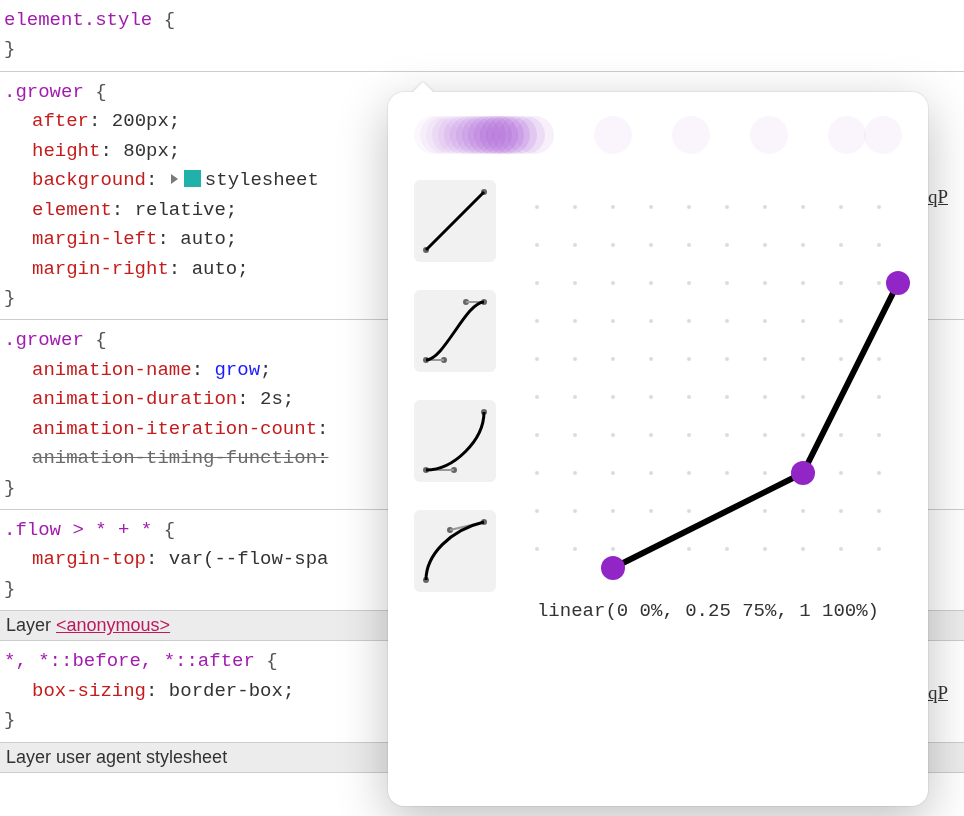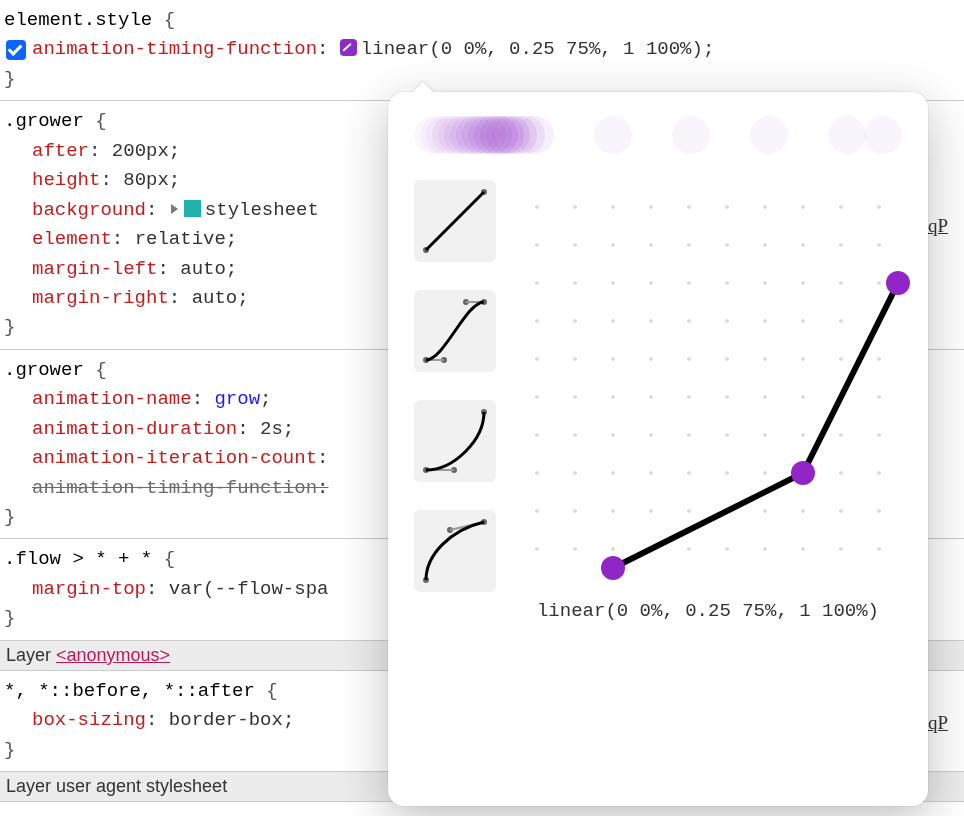--- a/index.html
+++ b/index.html
@@ -12,21 +12,21 @@
   height: 816px;
   position: relative;
   overflow: hidden;
 }
 .styles-pane { width: 964px; }
 .rule-block {
   border-bottom: 1px solid #ccc;
   padding: 6px 4px 6px 4px;
   line-height: 1.55;
 }
-.selector { color: #000000; }
+.selector { color: #a21caf; }
 .brace { color: #555; }
 .decl { padding-left: 28px; position: relative; white-space: nowrap; }
 .prop { color: #c41c1c; }
 .colon { color: #333; }
 .val { color: #333; }
 .val-keyword { color: #1a1aff; }
 .checkbox {
   display: inline-block;
   width: 20px; height: 20px;
   background: #0a66ff;
@@ -170,24 +170,20 @@
   font-size: 19px;
 }
 </style>
 </head>
 <body>
 
 <div class="styles-pane">
 
   <div class="rule-block">
     <div><span class="selector">element.style</span><span class="brace"> {</span></div>
-    <div class="decl">
-      <span class="checkbox"></span>
-      <span class="prop">animation-timing-function</span><span class="colon">: </span><span class="swatch easing"></span><span class="val">linear(0 0%, 0.25 75%, 1 100%)</span><span class="val">;</span>
-    </div>
     <div class="brace">}</div>
   </div>
 
   <div class="rule-block" style="position:relative">
     <span class="source-link top1">NqP</span>
     <div><span class="selector matched">.grower</span><span class="brace"> {</span></div>
     <div class="decl"><span class="prop">after</span><span>: </span><span class="val">200px</span><span>;</span></div>
     <div class="decl"><span class="prop">height</span><span>: </span><span class="val">80px</span><span>;</span></div>
     <div class="decl"><span class="prop">background</span><span>: </span><span class="disclosure"></span><span class="swatch color"></span><span class="val">stylesheet</span></div>
     <div class="decl"><span class="prop">element</span><span>: </span><span class="val">relative</span><span>;</span></div>

